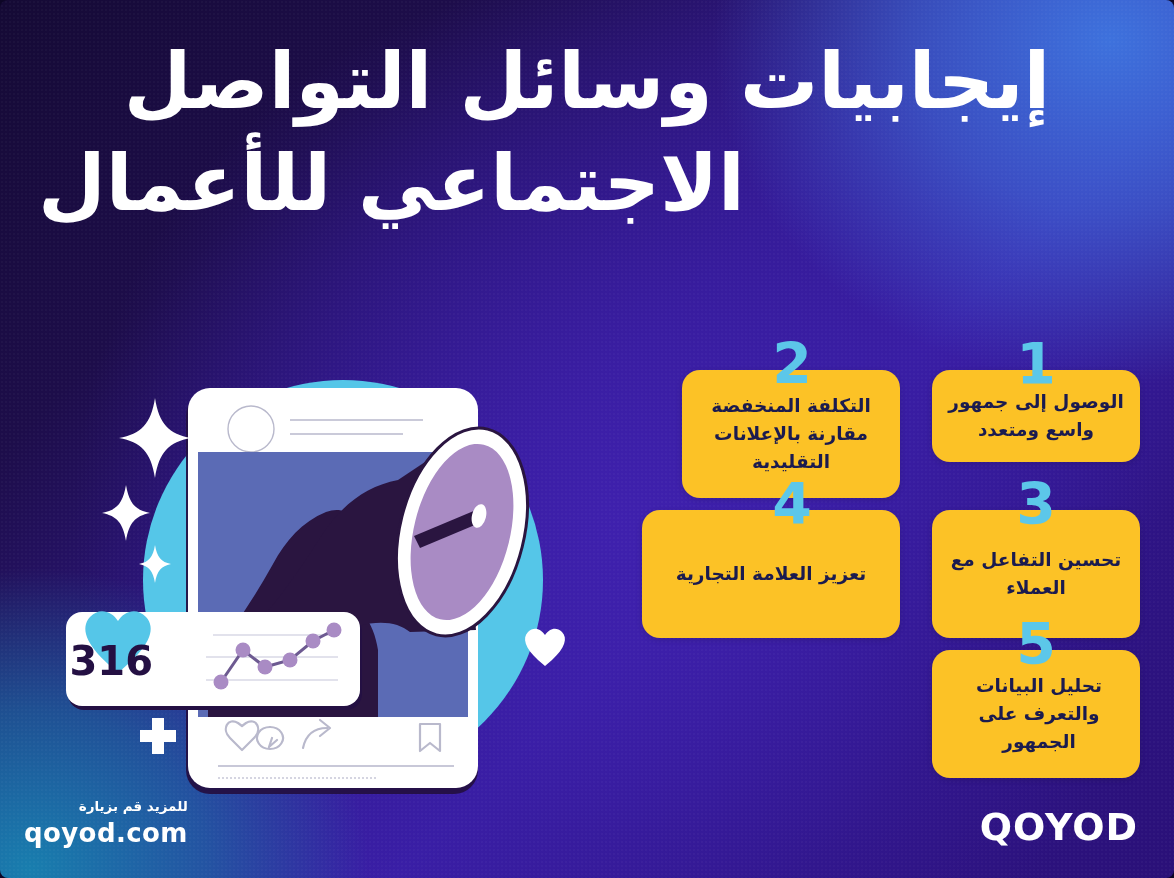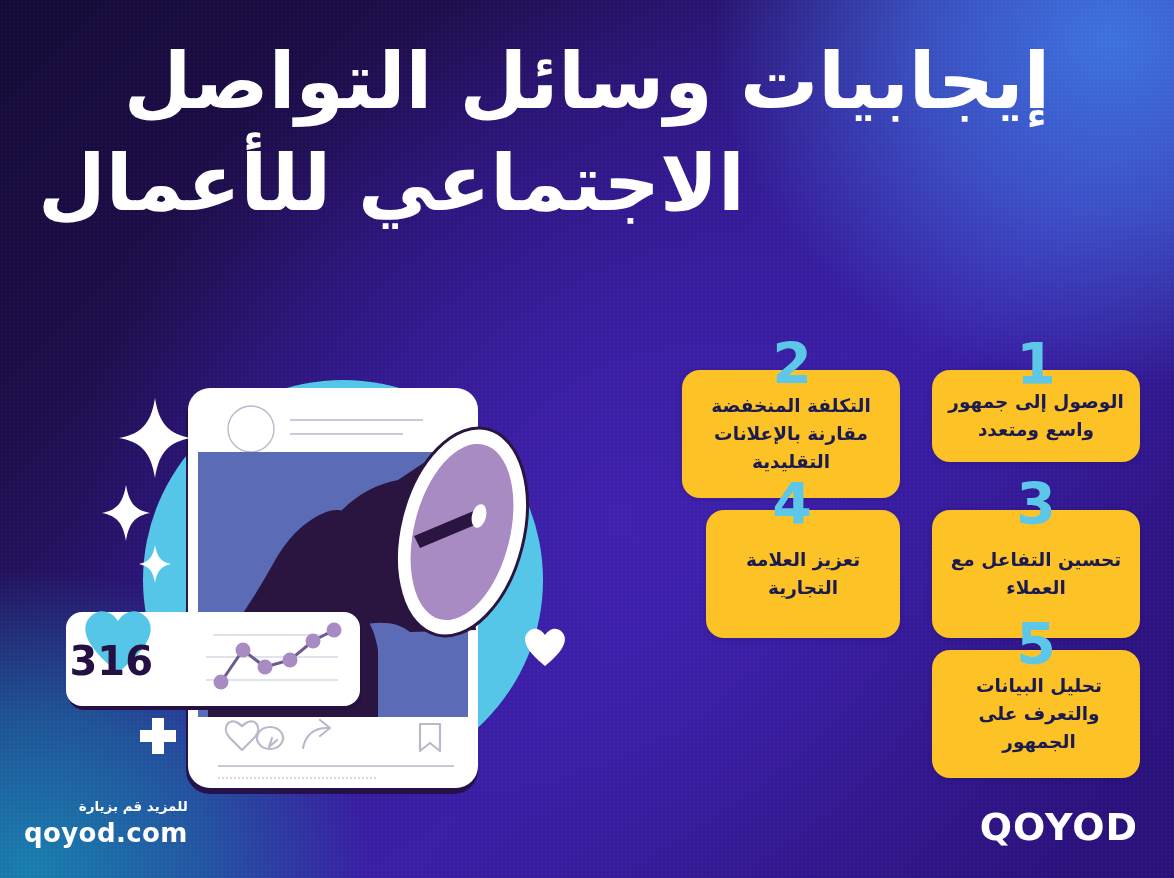--- a/index.html
+++ b/index.html
@@ -12,20 +12,21 @@
     position: relative;
     width: 1174px;
     height: 878px;
     overflow: hidden;
     font-family: "DejaVu Sans", "Liberation Sans", sans-serif;
     background:
       radial-gradient(ellipse 620px 540px at 1110px 40px, rgba(62,118,224,0.95) 0%, rgba(62,118,224,0.55) 32%, rgba(62,118,224,0.0) 64%),
       radial-gradient(ellipse 470px 420px at 30px 870px, rgba(24,128,175,0.98) 0%, rgba(24,120,168,0.6) 38%, rgba(24,110,160,0.0) 72%),
       radial-gradient(ellipse 700px 700px at 620px 520px, rgba(64,33,176,0.85) 0%, rgba(56,28,160,0.5) 45%, rgba(45,20,132,0.0) 78%),
       linear-gradient(135deg, #150a35 0%, #1d0d4a 22%, #331a93 48%, #3a1fa8 62%, #2e1484 82%, #2a1078 100%);
+    border-radius: 8px;
   }
   
   #poster::after {
     content: "";
     position: absolute;
     inset: 0;
     pointer-events: none;
     background-image: radial-gradient(rgba(255,255,255,0.045) 1px, transparent 1px);
     background-size: 4px 4px;
     mix-blend-mode: screen;
@@ -89,21 +90,21 @@
     line-height: 1;
     z-index: 6;
     text-align: center;
     width: 44px;
   }
 
   
   #card1 { right: 0px;   top: 38px;  width: 208px; height: 92px; }
   #card2 { right: 240px; top: 38px;  width: 218px; height: 128px; }
   #card3 { right: 0px;   top: 178px; width: 208px; height: 128px; }
-  #card4 { right: 240px; top: 178px; width: 194px; height: 128px; margin-left: 36px; }
+  #card4 { right: 240px; top: 178px; width: 258px; height: 128px; margin-left: 36px; }
   #card5 { right: 0px;   top: 318px; width: 208px; height: 128px; padding-left: 22px; }
 
   #num1 { right: 82px;  top: 4px;  }
   #num2 { right: 326px; top: 4px;  }
   #num3 { right: 82px;  top: 144px;}
   #num4 { right: 326px; top: 144px;}
   #num5 { right: 82px;  top: 284px;}
 
   
   .illus {

